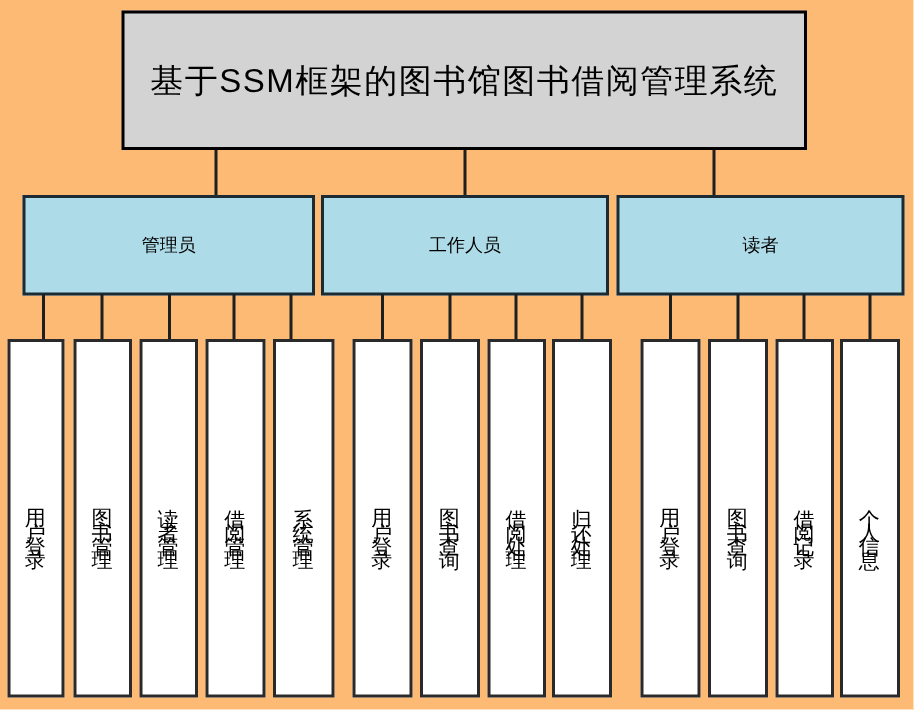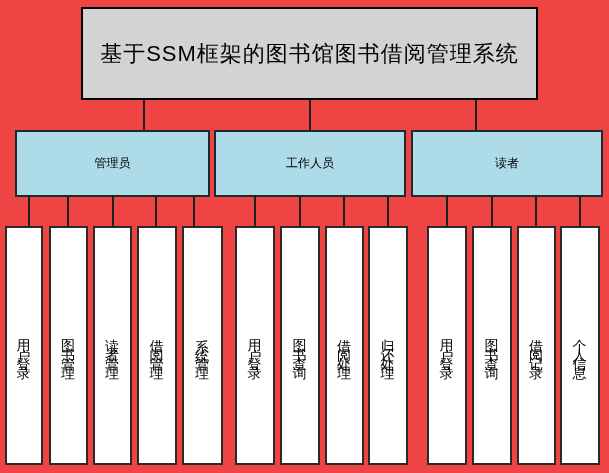--- a/index.html
+++ b/index.html
@@ -5,21 +5,21 @@
   html, body {
     margin: 0;
     padding: 0;
     background: #ffffff;
     font-family: "Liberation Sans", "DejaVu Sans", sans-serif;
   }
   #canvas {
     position: relative;
     width: 609px;
     height: 473px;
-    background: #ef4444;
+    background: #fdba74;
     overflow: hidden;
   }
   .box {
     position: absolute;
     box-sizing: border-box;
     border: 2px solid #1f1f1f;
     display: flex;
     align-items: center;
     justify-content: center;
     color: #000000;

